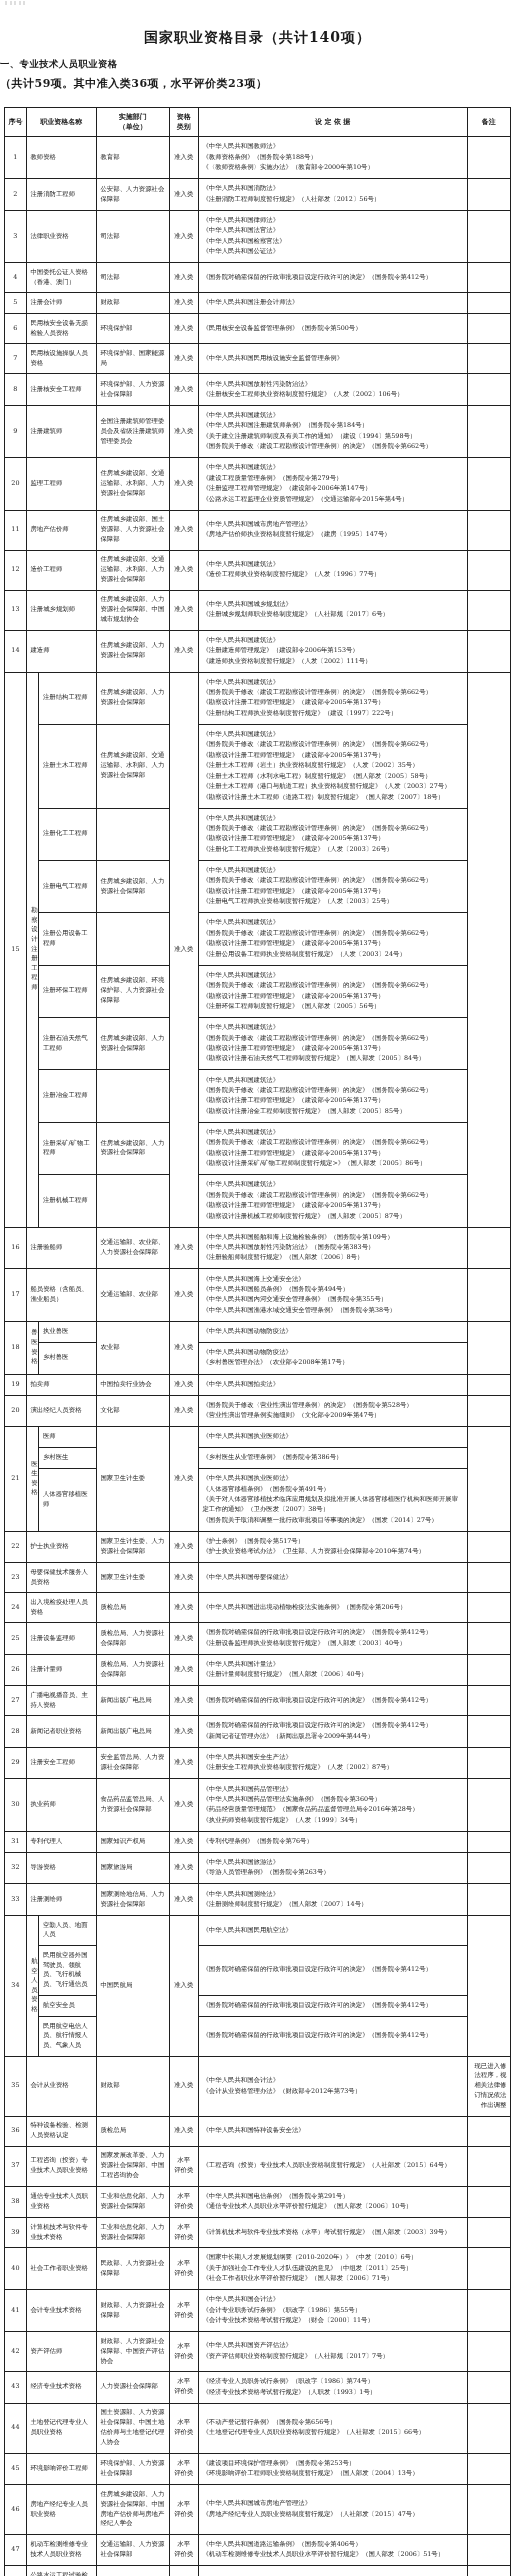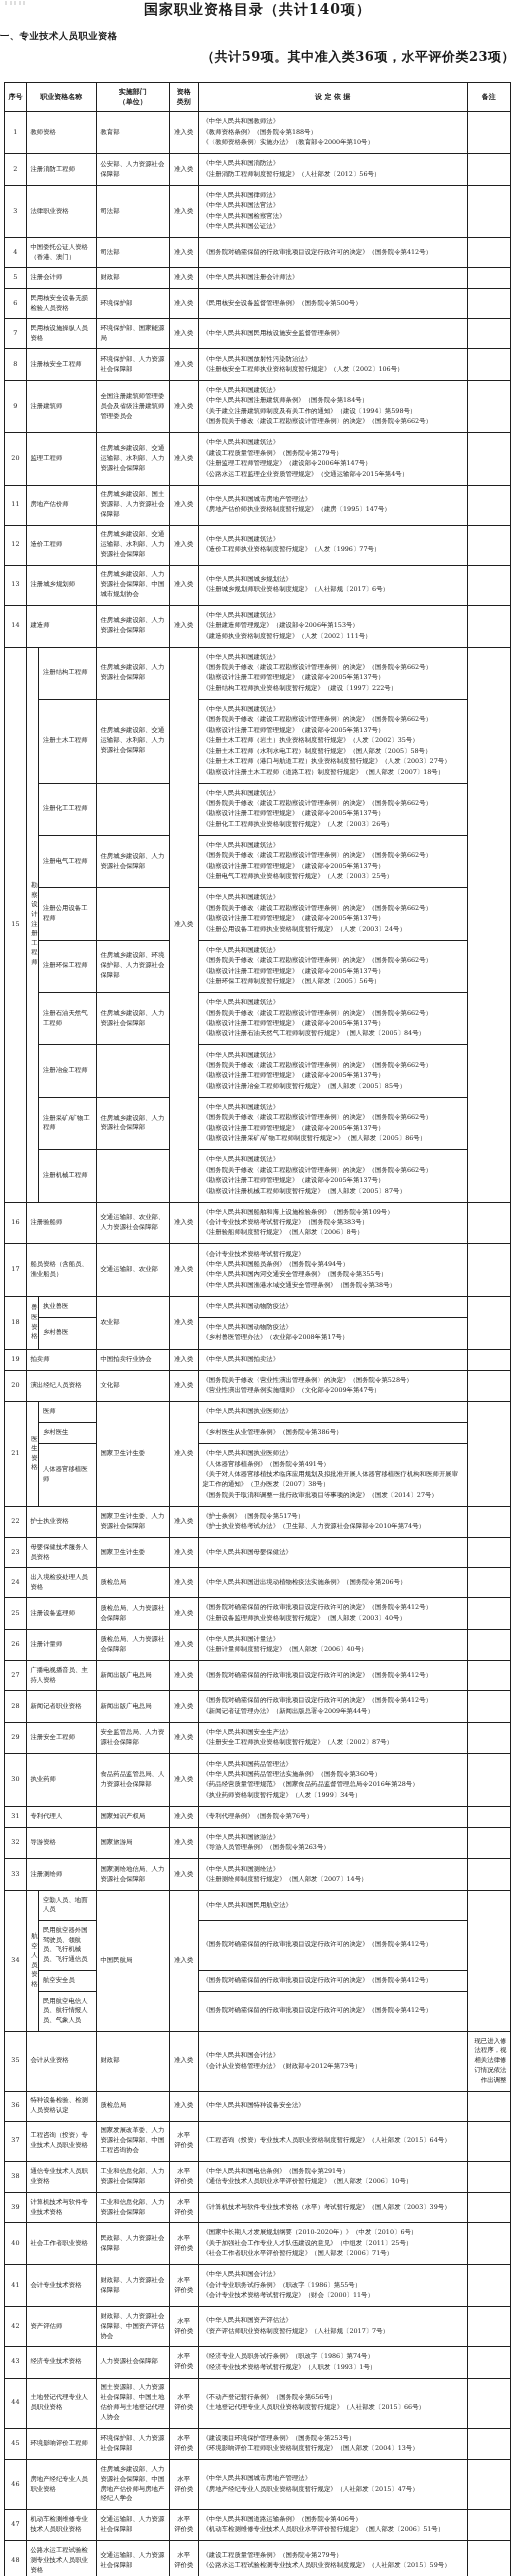--- a/index.html
+++ b/index.html
@@ -1,23 +1,23 @@
 <!DOCTYPE html>
 <html style="font-size:8.2px"><head>
 <meta charset="utf-8">
 <style>
   html,body{margin:0;padding:0;background:#ffffff;color:#1b1b1b;
     font-family:"DejaVu Serif","Liberation Serif",serif;}
   body{width:515px;min-height:2814px;position:relative;}
   .scan-artifact{position:absolute;left:5.2px;top:1px;width:20.6px;height:4.1px;
     background:repeating-linear-gradient(90deg,#c9c9c9 0 2.1px,transparent 2.1px 4.6px);opacity:.6;}
   .doc-title{text-align:center;font-size:14px;font-weight:bold;letter-spacing:1px;
-    padding-top:1px;margin:0;}
+    padding-top:29px;margin:0;}
   .section-heading{font-size:9.3px;font-weight:bold;margin:11.3px 0 0 0;letter-spacing:0.5px;}
-  .section-subheading{text-align:right;font-size:13px;font-weight:bold;margin:5.2px 0 4.1px 0;letter-spacing:0.5px;}
+  .section-subheading{text-align:left;font-size:11px;font-weight:bold;margin:5.2px 0 4.1px 0;letter-spacing:0.5px;}
   table.qual{border-collapse:collapse;table-layout:fixed;width:507px;margin:16px auto;
     border:1.5px solid #141414;}
   table.qual th,table.qual td{border:0.8px solid #1f1f1f;font-size:6.4px;
     line-height:1.55;padding:4.6px 3.6px;vertical-align:middle;word-break:break-word;}
   table.qual th{font-size:7px;font-weight:bold;text-align:center;white-space:pre-line;padding:3.1px 2.1px;}
   tr.major>td{border-top-width:1.3px;}
   td.c-no{text-align:center;padding:4.6px 1px;}
   td.c-cat{text-align:center;white-space:pre-line;padding:4.6px 1.5px;}
   td.c-glabel{text-align:right;padding:4.6px 1px;}
   td.c-glabel .vlabel{display:inline-block;width:7.2px;word-break:break-all;
@@ -323,32 +323,32 @@
           <div>《勘察设计注册机械工程师制度暂行规定》（国人部发〔2005〕87号）</div>
         </td>
       </tr>
       <tr class="major">
         <td class="c-no">16</td>
         <td class="c-name" colspan="2">注册验船师</td>
         <td class="c-dept">交通运输部、农业部、人力资源社会保障部</td>
         <td class="c-cat">准入类</td>
         <td class="c-basis">
           <div>《中华人民共和国船舶和海上设施检验条例》（国务院令第109号）</div>
-          <div>《会计专业技术资格考试暂行规定》（国务院令第383号）</div>
+          <div>《中华人民共和国放射性污染防治法》（国务院令第383号）</div>
           <div>《注册验船师制度暂行规定》（国人部发〔2006〕8号）</div>
         </td>
         <td class="c-note"></td>
       </tr>
       <tr class="major">
         <td class="c-no">17</td>
         <td class="c-name" colspan="2">船员资格（含船员、渔业船员）</td>
         <td class="c-dept">交通运输部、农业部</td>
         <td class="c-cat">准入类</td>
         <td class="c-basis">
-          <div>《会计专业技术资格考试暂行规定》</div>
+          <div>《中华人民共和国海上交通安全法》</div>
           <div>《中华人民共和国船员条例》（国务院令第494号）</div>
           <div>《中华人民共和国内河交通安全管理条例》（国务院令第355号）</div>
           <div>《中华人民共和国渔港水域交通安全管理条例》（国务院令第38号）</div>
         </td>
         <td class="c-note"></td>
       </tr>
       <tr class="major">
         <td class="c-no" rowspan="2">18</td>
         <td class="c-glabel" rowspan="2"><span class="vlabel">兽医资格</span></td>
         <td class="c-name">执业兽医</td>

